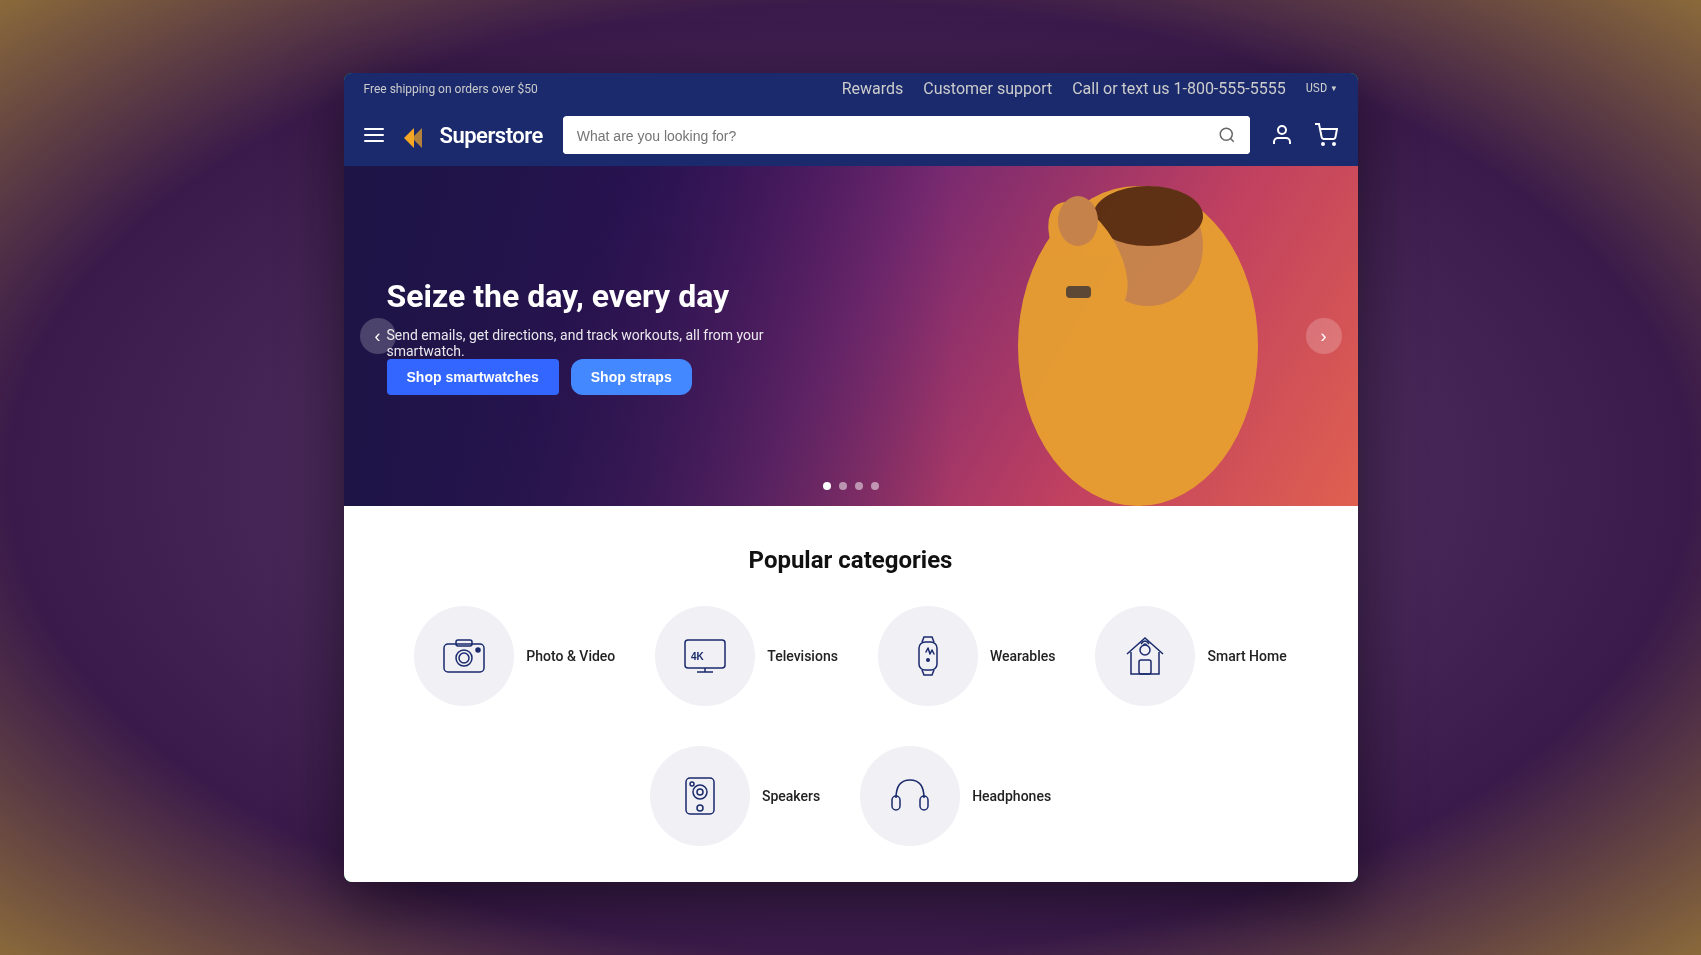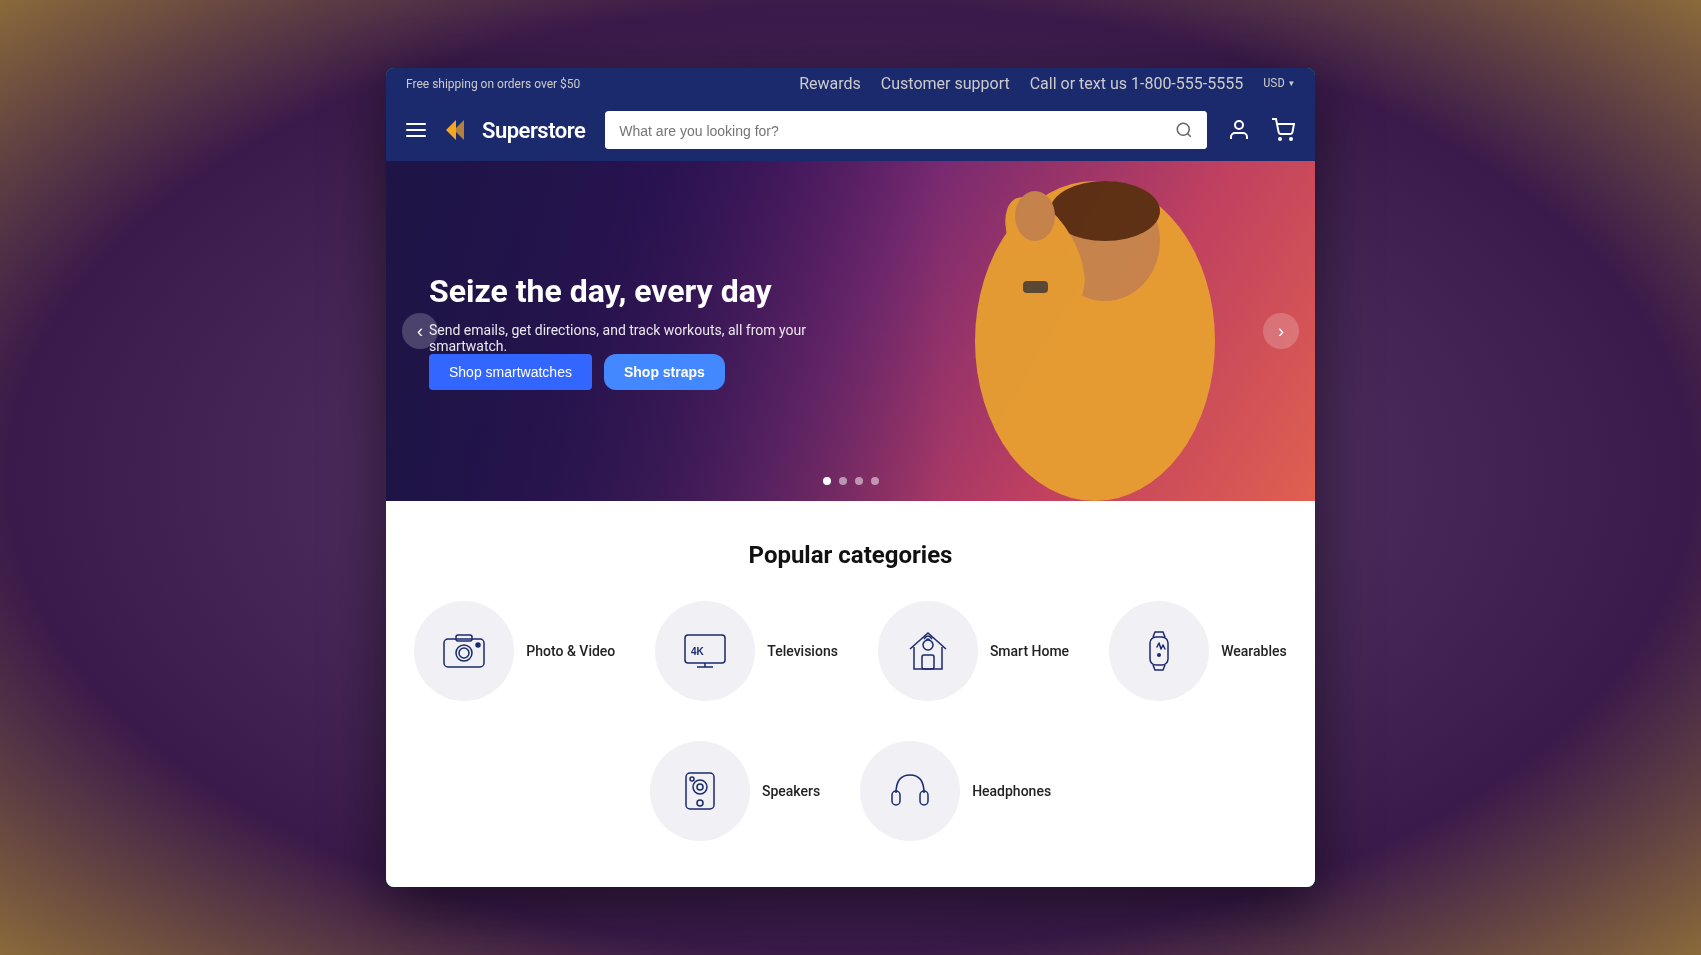--- a/index.html
+++ b/index.html
@@ -7,21 +7,21 @@
       font-family: -apple-system, BlinkMacSystemFont, 'Segoe UI', Roboto, sans-serif;
       background: #6b3a6b;
       display: flex;
       justify-content: center;
       align-items: center;
       min-height: 100vh;
       background: radial-gradient(ellipse at center, #7b4a8b 0%, #4a2a5a 40%, #3a1a4a 70%, #8a6a3a 100%);
     }
 
     .browser-window {
-      width: 929px;
+      width: 1014px;
       background: #22c55e;
       border-radius: 8px;
       overflow: hidden;
       box-shadow: 0 20px 60px rgba(0,0,0,0.5);
     }
 
     
     .top-bar {
       background: #1a2a6c;
       color: #ccc;
@@ -70,21 +70,21 @@
     }
     .hamburger span {
       display: block;
       width: 20px;
       height: 2px;
       background: white;
       border-radius: 2px;
     }
     .logo {
       display: flex;
-      align-items: center;
+      align-items: flex-end;
       gap: 8px;
       text-decoration: none;
     }
     .logo-icon {
       display: flex;
       align-items: center;
     }
     .logo-icon svg { width: 28px; height: 20px; }
     .logo-text {
       color: white;
@@ -160,21 +160,21 @@
       display: flex;
       gap: 12px;
     }
     .btn-primary {
       background: #3366ff;
       color: white;
       border: none;
       padding: 10px 20px;
       border-radius: 4px;
       font-size: 14px;
-      font-weight: 400;
+      font-weight: 700;
       cursor: pointer;
     }
     .btn-secondary {
       background: #4488ff;
       color: white;
       border: none;
       padding: 10px 20px;
       border-radius: 12px;
       font-size: 14px;
       font-weight: 600;
@@ -214,21 +214,21 @@
       border-radius: 50%;
       background: rgba(255,255,255,0.5);
     }
     .dot.active {
       background: white;
     }
 
     
     .categories-section {
       background: white;
-      padding: 40px 20px 46px;
+      padding: 40px 20px 36px;
     }
     .section-title {
       text-align: center;
       font-size: 24px;
       font-weight: 700;
       color: #111;
       margin-bottom: 32px;
     }
     .categories-grid {
       display: flex;
@@ -405,47 +405,47 @@
             <line x1="24" y1="36" x2="24" y2="40"></line>
             <text x="10" y="28" font-size="10" font-weight="700" fill="#1a2a6c" stroke="none" font-family="sans-serif">4K</text>
           </svg>
         </div>
         <span class="category-label">Televisions</span>
       </a>
 
       <a class="category-item" href="#">
         <div class="category-icon-circle">
           <svg viewBox="0 0 48 48" fill="none" stroke="#1a2a6c" stroke-width="1.8">
+            <rect x="15" y="10" width="18" height="28" rx="6"></rect>
+            <path d="M18 10 l2-5 h8 l2 5"></path>
+            <path d="M18 38 l2 5 h8 l2-5"></path>
+            <path d="M22 20 L24 16 L26 22 L28 18 L30 22" stroke-linecap="round" stroke-linejoin="round"></path>
+            <circle cx="24" cy="28" r="2" fill="#1a2a6c" stroke="none"></circle>
+          </svg>
+        </div>
+        <span class="category-label">Wearables</span>
+      </a>
+
+      <a class="category-item" href="#">
+        <div class="category-icon-circle">
+          <svg viewBox="0 0 48 48" fill="none" stroke="#1a2a6c" stroke-width="1.8">
             <path d="M6 22 L24 6 L42 22"></path>
             <path d="M10 20 L10 42 L38 42 L38 20"></path>
             <rect x="18" y="28" width="12" height="14" rx="2"></rect>
             <circle cx="24" cy="18" r="5"></circle>
             <path d="M22 14 Q24 10 26 14"></path>
             <path d="M20 12 Q24 6 28 12"></path>
           </svg>
         </div>
         <span class="category-label">Smart Home</span>
       </a>
 
       <a class="category-item" href="#">
         <div class="category-icon-circle">
           <svg viewBox="0 0 48 48" fill="none" stroke="#1a2a6c" stroke-width="1.8">
-            <rect x="15" y="10" width="18" height="28" rx="6"></rect>
-            <path d="M18 10 l2-5 h8 l2 5"></path>
-            <path d="M18 38 l2 5 h8 l2-5"></path>
-            <path d="M22 20 L24 16 L26 22 L28 18 L30 22" stroke-linecap="round" stroke-linejoin="round"></path>
-            <circle cx="24" cy="28" r="2" fill="#1a2a6c" stroke="none"></circle>
-          </svg>
-        </div>
-        <span class="category-label">Wearables</span>
-      </a>
-
-      <a class="category-item" href="#">
-        <div class="category-icon-circle">
-          <svg viewBox="0 0 48 48" fill="none" stroke="#1a2a6c" stroke-width="1.8">
             <rect x="10" y="6" width="28" height="36" rx="4"></rect>
             <circle cx="24" cy="20" r="7"></circle>
             <circle cx="24" cy="20" r="3"></circle>
             <circle cx="24" cy="36" r="3"></circle>
             <circle cx="16" cy="12" r="2"></circle>
           </svg>
         </div>
         <span class="category-label">Speakers</span>
       </a>
 

